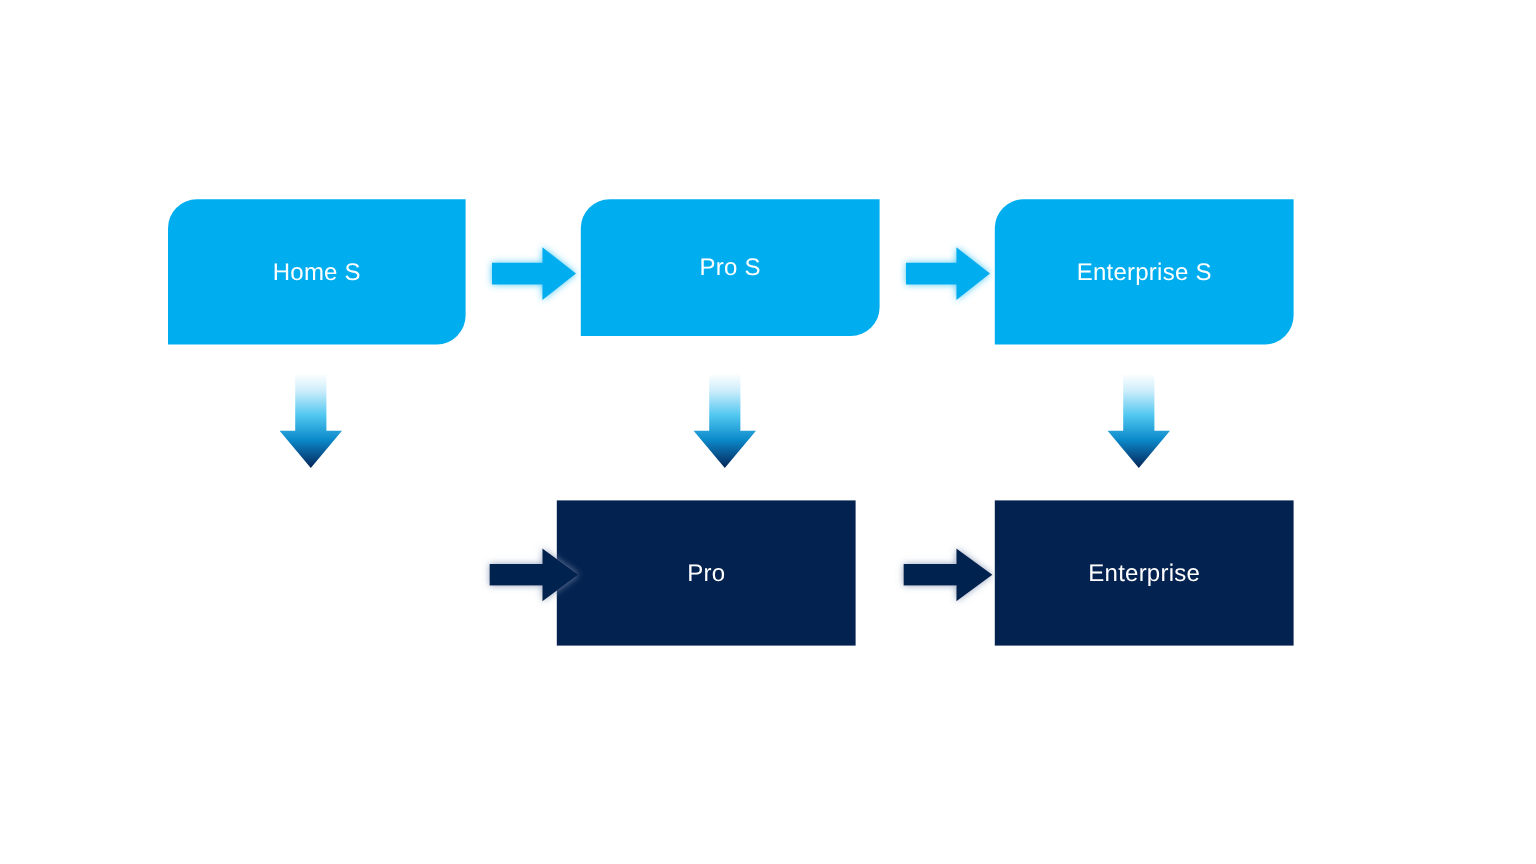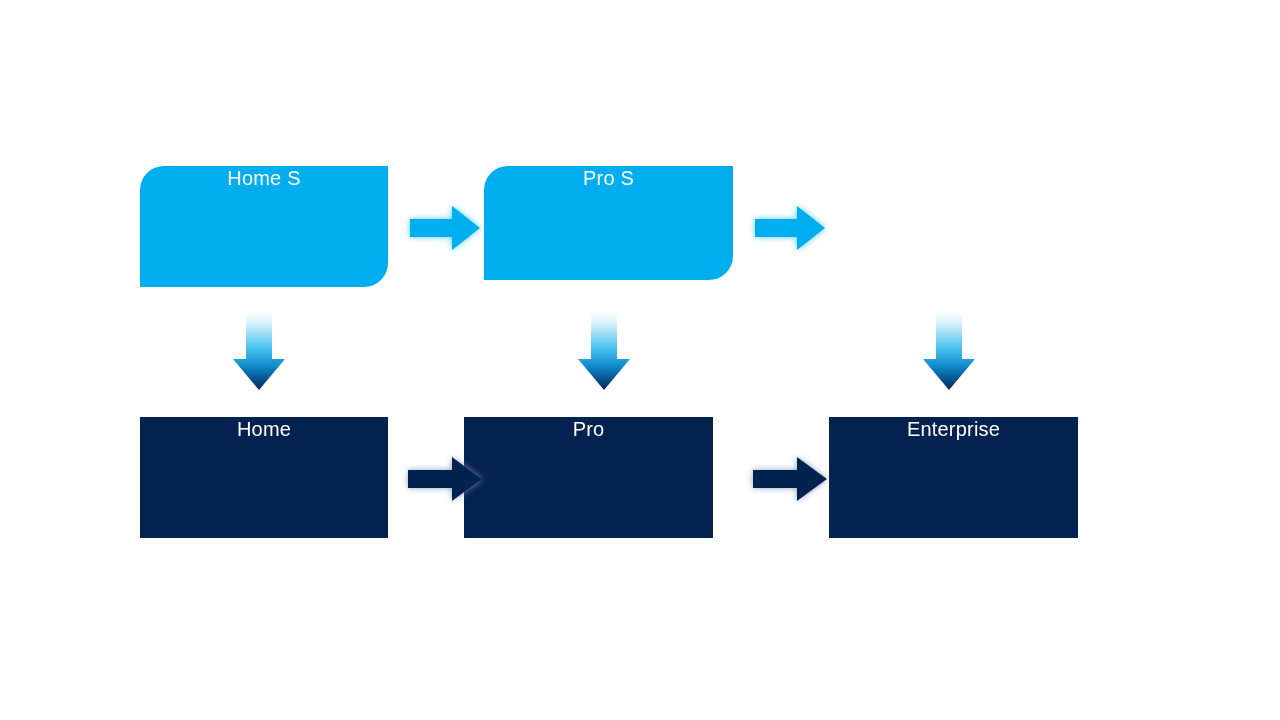--- a/index.html
+++ b/index.html
@@ -18,21 +18,21 @@
     position: relative;
     width: 1280px;
     height: 720px;
     background: #ffffff;
   }
 
   
   .node {
     position: absolute;
     display: flex;
-    align-items: flex-start;
+    align-items: center;
     justify-content: center;
     box-sizing: border-box;
   }
   .node .node-label {
     color: #ffffff;
     font-size: 20px;
     font-weight: 400;
     letter-spacing: 0.2px;
     line-height: 1.2;
     text-align: center;
@@ -65,24 +65,24 @@
 <div id="canvas">
 
   <div class="node service" style="left:140px; top:166px; width:248px; height:121px;">
     <span class="node-label">Home S</span>
   </div>
 
   <div class="node service" style="left:484px; top:166px; width:249px; height:114px;">
     <span class="node-label">Pro S</span>
   </div>
 
+  <div class="node service" style="left:829px; top:166px; width:249px; height:121px;">
+    <span class="node-label">Enterprise S</span>
+  </div>
 
-  <div class="node product" style="left:140px; top:417px; width:248px; height:121px;">
-    <span class="node-label">Home</span>
-  </div>
 
   <div class="node product" style="left:464px; top:417px; width:249px; height:121px;">
     <span class="node-label">Pro</span>
   </div>
 
   <div class="node product" style="left:829px; top:417px; width:249px; height:121px;">
     <span class="node-label">Enterprise</span>
   </div>
 
   <svg width="0" height="0" style="position:absolute;left:0;top:0;" aria-hidden="true">

